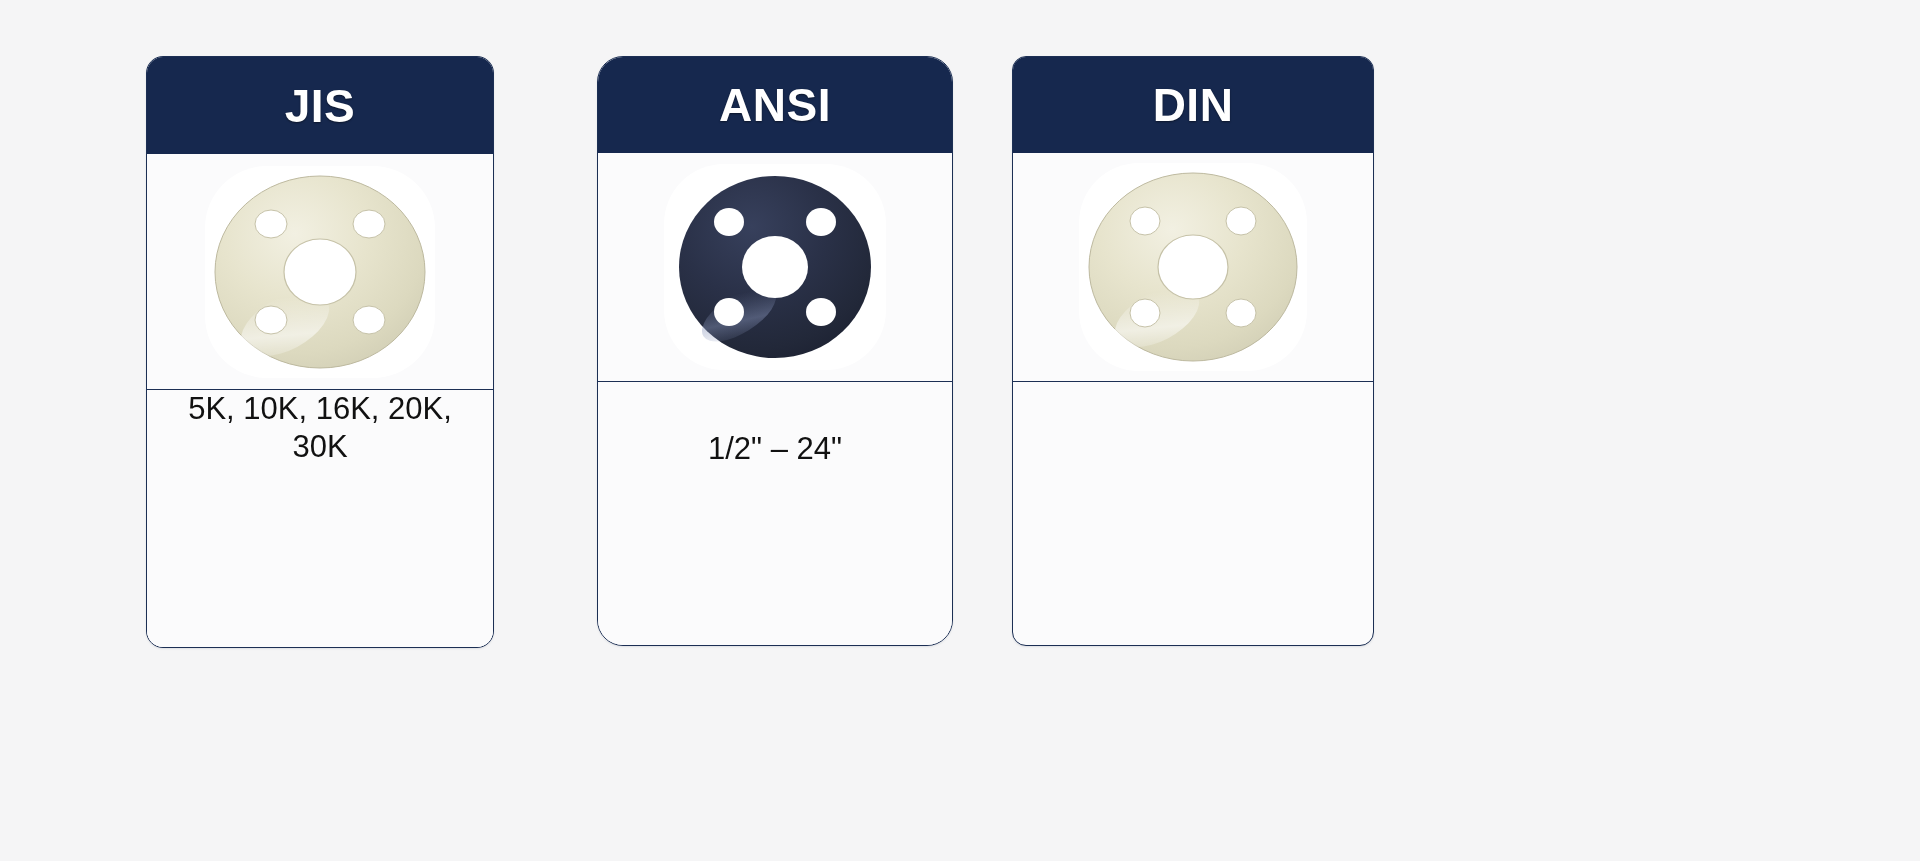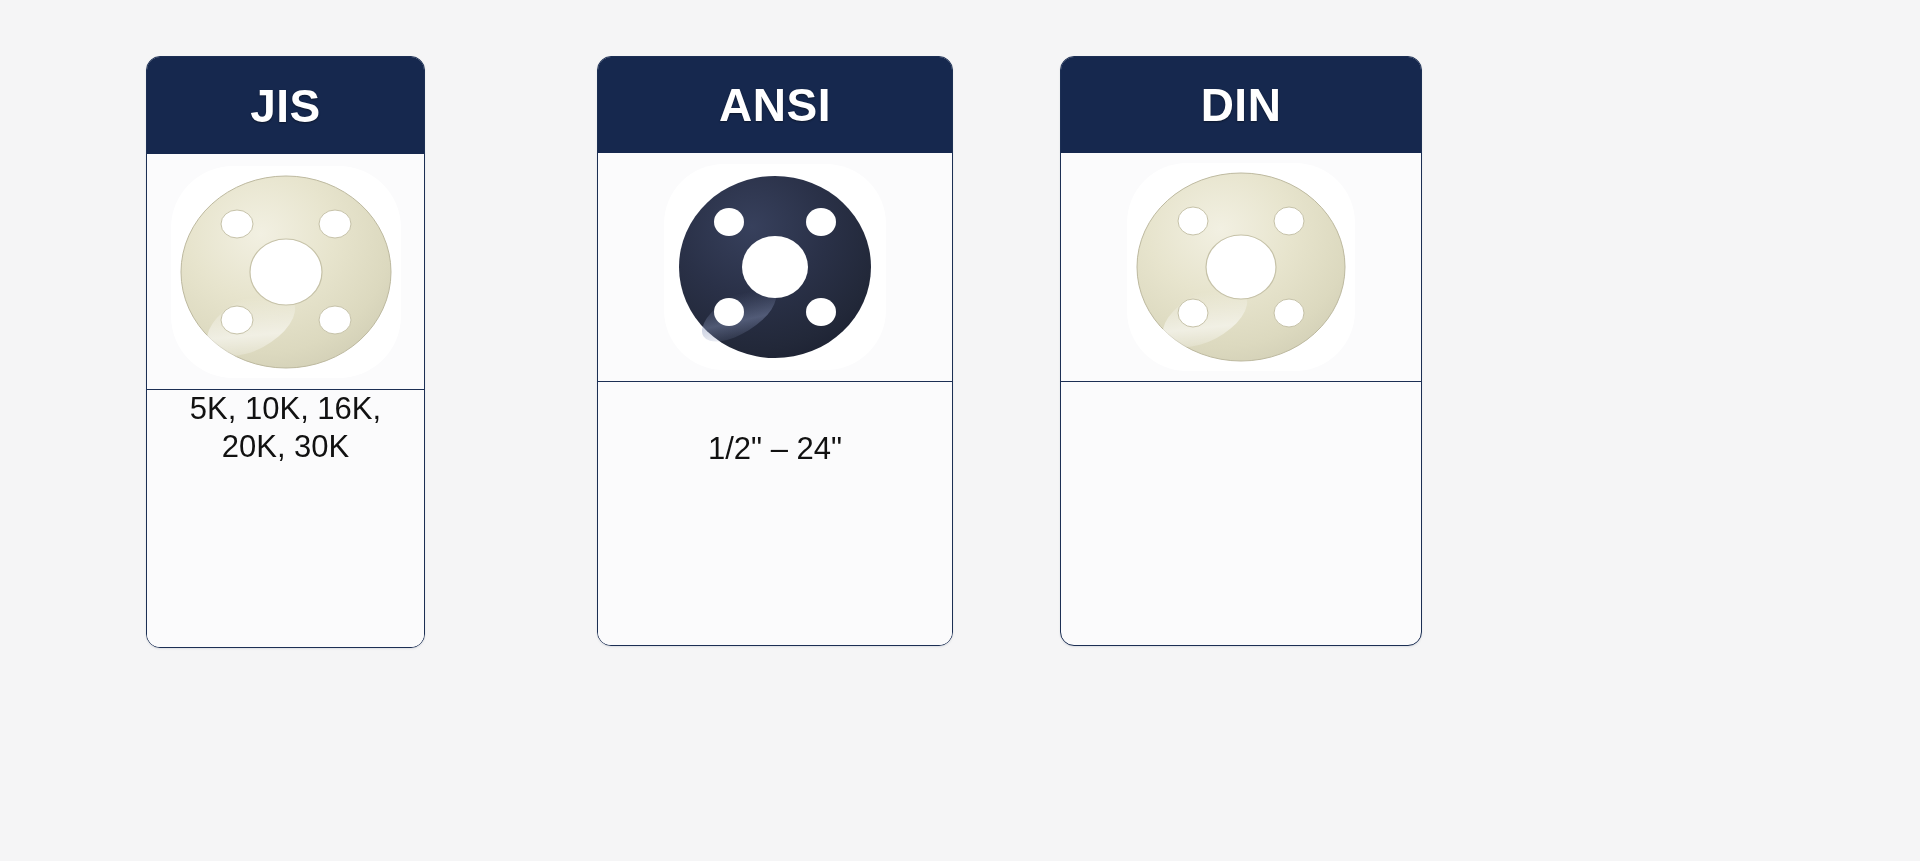--- a/index.html
+++ b/index.html
@@ -35,23 +35,23 @@
     box-sizing: border-box;
     background: #fbfbfc;
     border: 1.4px solid #1c2f54;
     border-radius: 14px;
     overflow: hidden;
     display: flex;
     flex-direction: column;
     box-shadow: 0 1px 2px rgba(20,35,70,0.10);
   }
 
-  .card-1 { left: 146px; top: 56px;  width: 279px; height: 592px; }
-  .card-2 { left: 597px; top: 56px;  width: 356px; height: 590px; }
-  .card-3 { left: 1060px; top: 56px; width: 362px; height: 590px; }
+  .card-1 { left: 146px; top: 56px;  width: 348px; height: 592px; border-radius: 17px; }
+  .card-2 { left: 597px; top: 56px;  width: 356px; height: 590px; border-radius: 26px; }
+  .card-3 { left: 1012px; top: 56px; width: 362px; height: 590px; }
 
   
   .card-header {
     background: #16284e;
     color: #ffffff;
     display: flex;
     align-items: center;
     justify-content: center;
     flex: 0 0 auto;
   }

